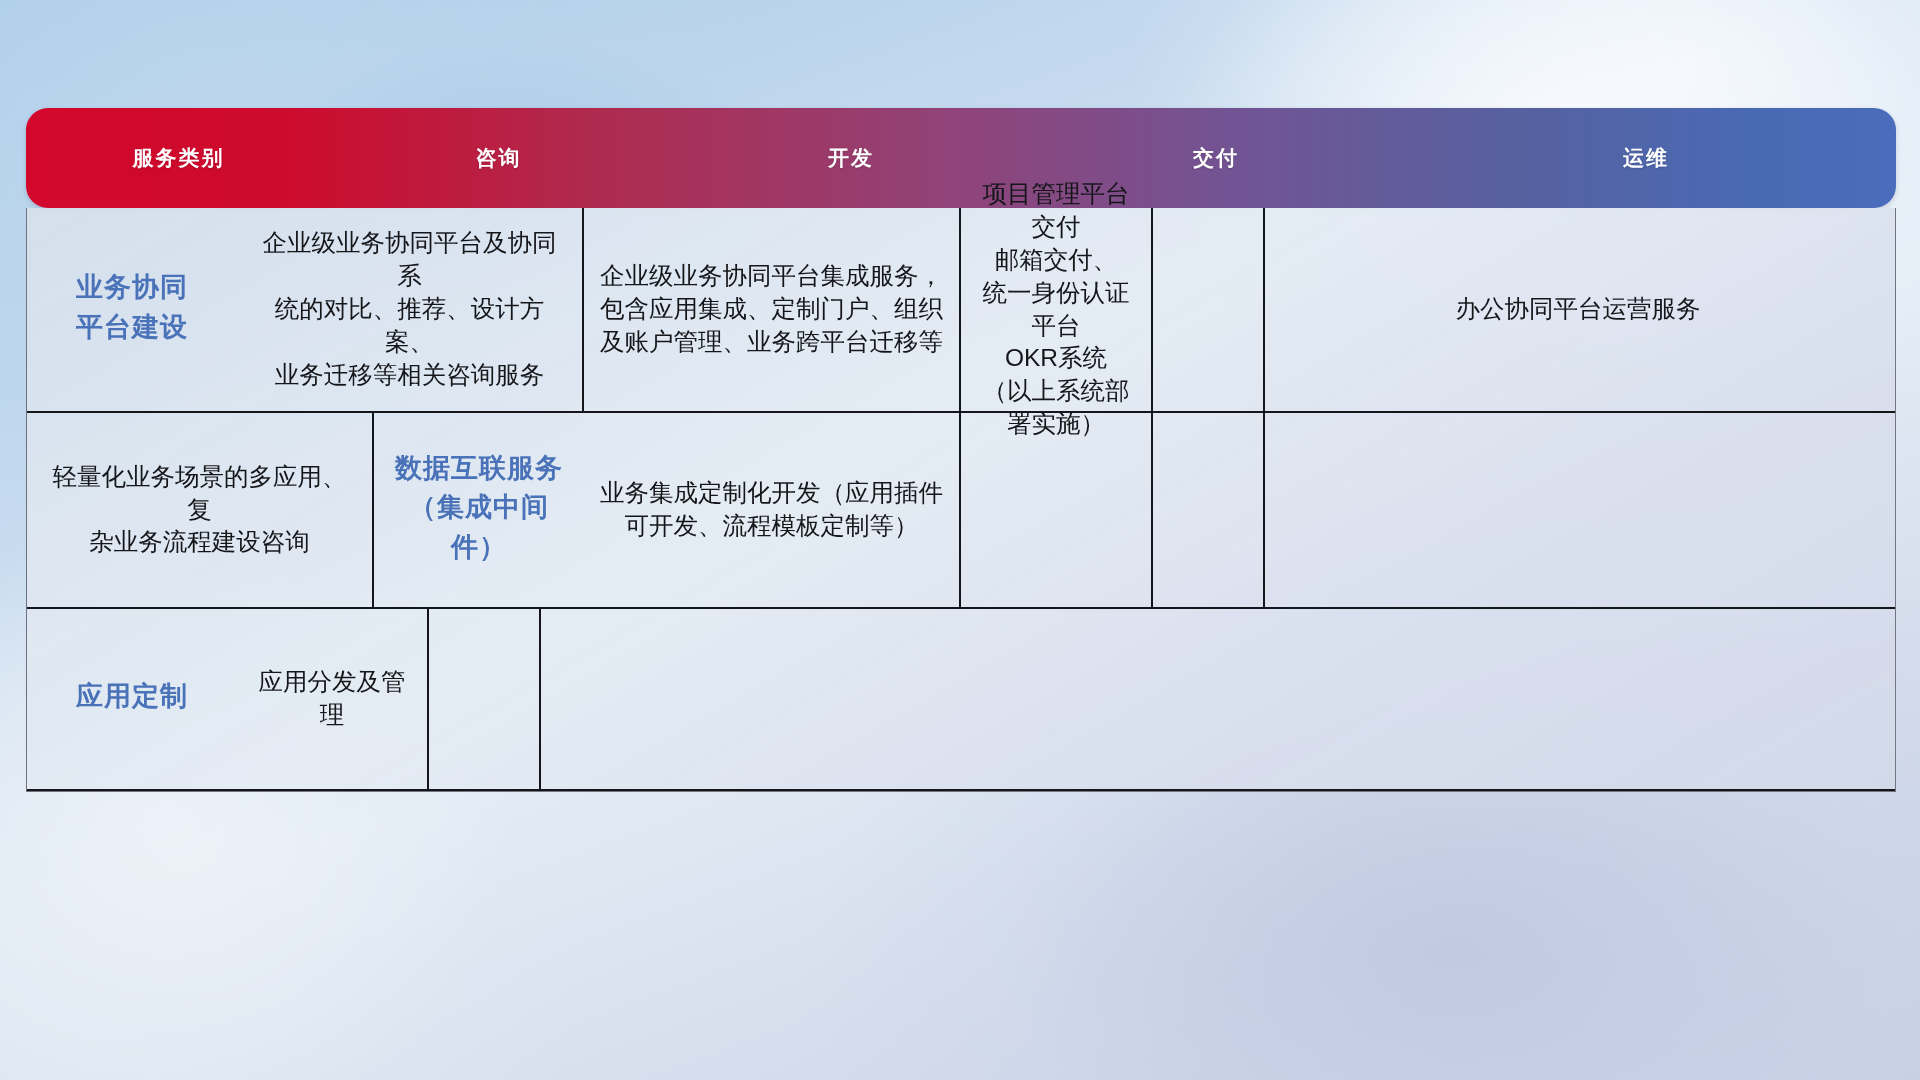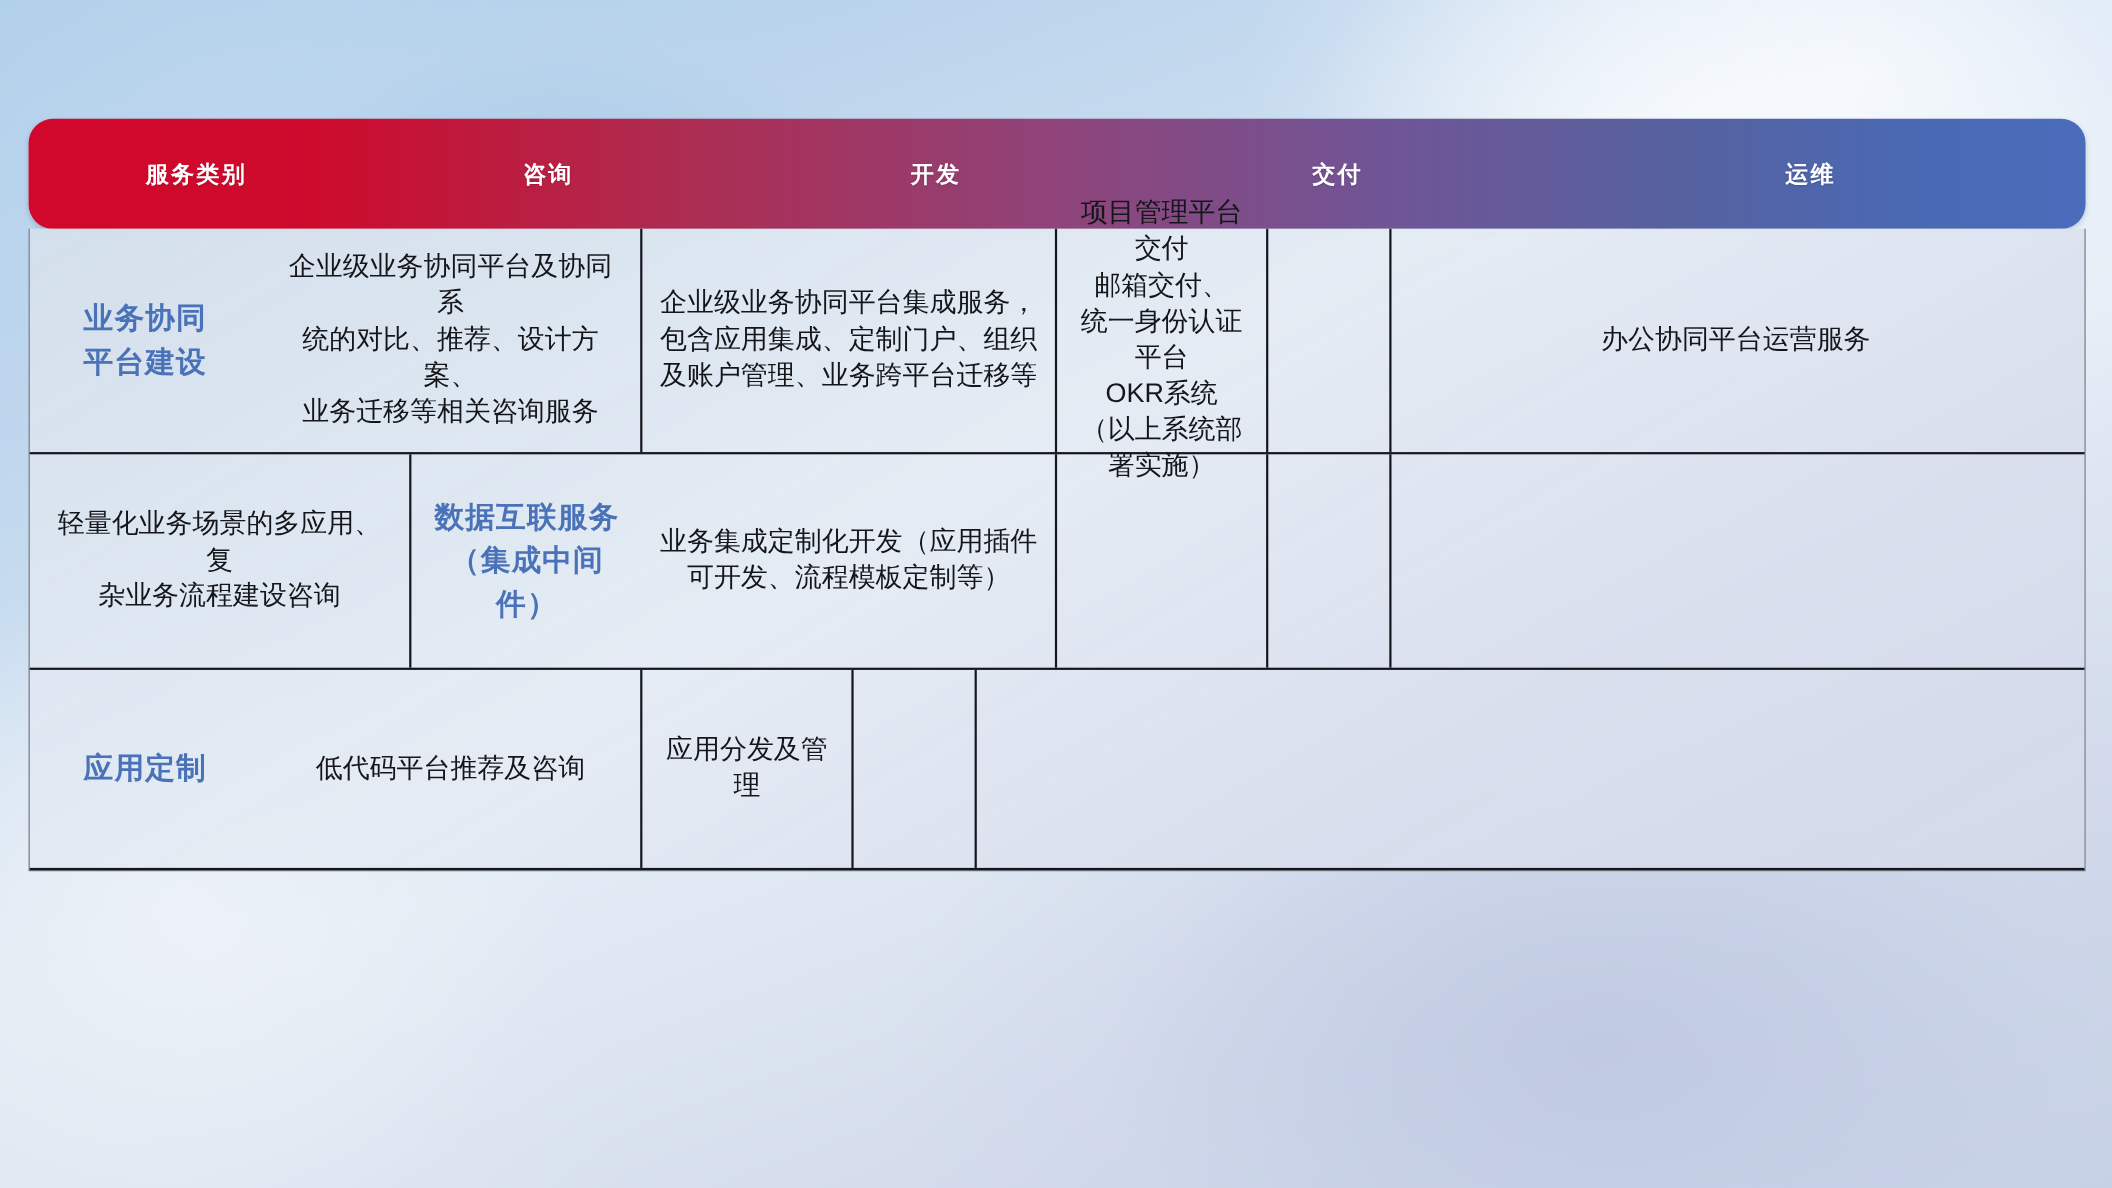--- a/index.html
+++ b/index.html
@@ -62,21 +62,21 @@
     box-sizing:border-box;
     border-right:2px solid #15151c;
     display:flex;align-items:center;justify-content:center;
     padding:10px 14px;
     font-size:24.5px;line-height:1.34;color:#15161a;
     text-align:center;white-space:pre-line;
   }
   .td:last-child{border-right:none;}
   .td.cat{
     color:#4a72b8;font-weight:bold;font-size:27px;letter-spacing:1px;
-    border-right:none;line-height:1.45;
+    border-right:none;line-height:1.45;font-family:Liberation Mono, monospace;
   }
 
   
   .c0{width:210px;}
   .c1{width:347px;}
   .c2{width:377px;text-align:center;}
   .c3{width:192px;}
   .c4{width:112px;}
   .c5{width:626px;}
 
@@ -138,21 +138,20 @@
 （集成中间件）</div>
         <div class="td c2">业务集成定制化开发（应用插件
 可开发、流程模板定制等）</div>
         <div class="td c3"></div>
         <div class="td c4"></div>
         <div class="td c5"></div>
       </div>
 
       <div class="tr r3">
         <div class="td cat c0">应用定制</div>
-        <div class="td c1">低代码平台推荐及咨询</div>
         <div class="td c3">应用分发及管理</div>
         <div class="td c4"></div>
         <div class="td c5"></div>
       </div>
 
     </div>
   </div>
 </div>
 
 </body></html>

